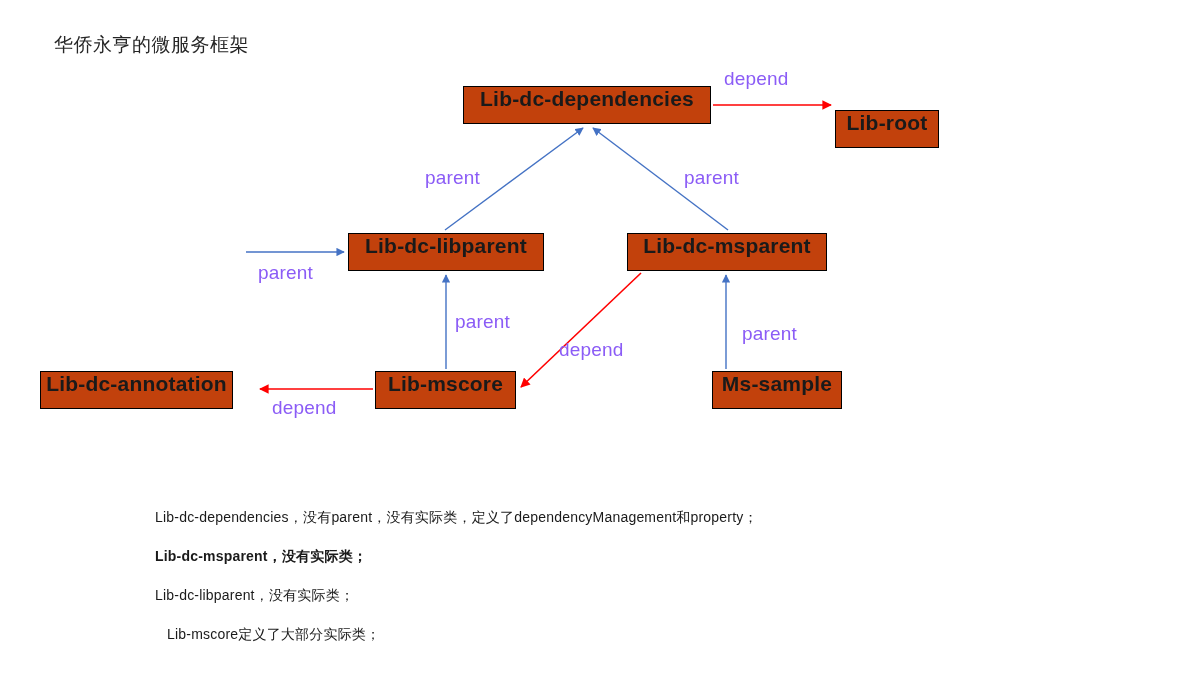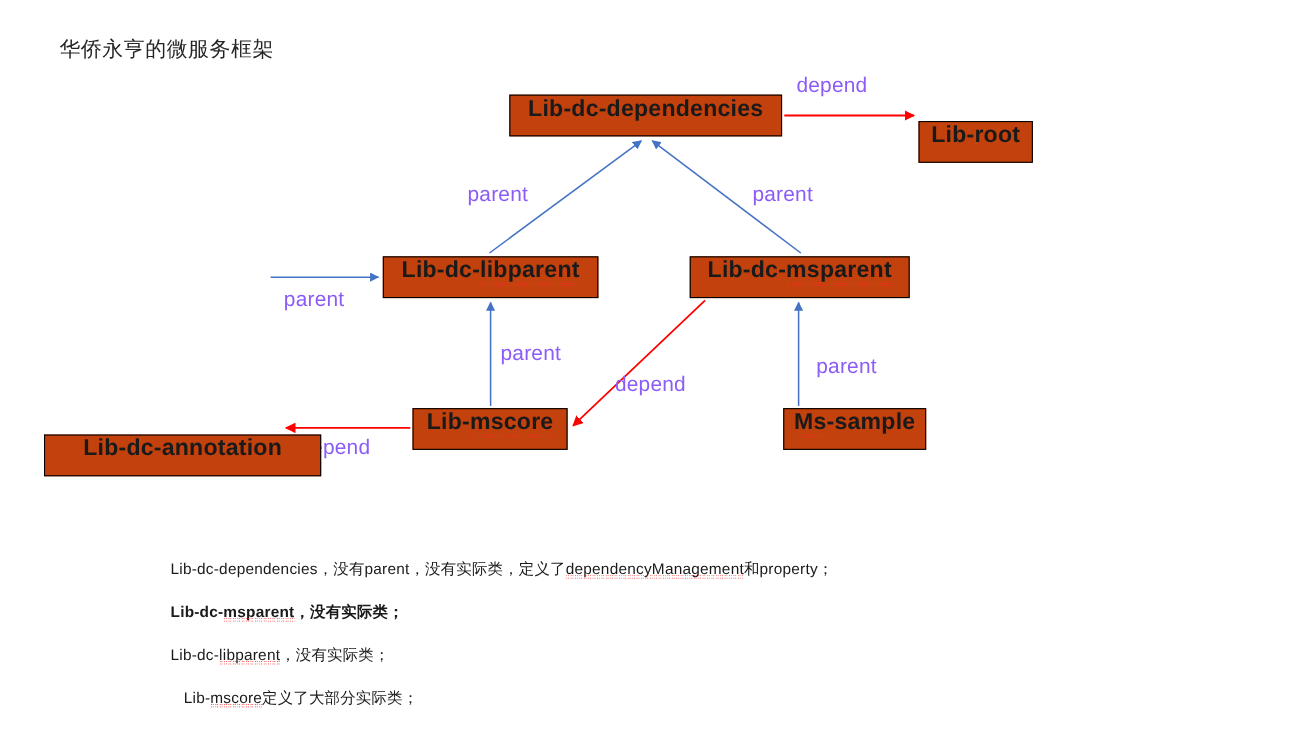--- a/index.html
+++ b/index.html
@@ -141,21 +141,21 @@
 
 
   <div class="node" style="left:348px; top:233px; width:196px; height:38px;">
     <span class="txt">Lib-dc-<span class="sq">libparent</span></span>
   </div>
 
   <div class="node" style="left:627px; top:233px; width:200px; height:38px;">
     <span class="txt">Lib-dc-<span class="sq">msparent</span></span>
   </div>
 
-  <div class="node" style="left:40px; top:371px; width:252px; height:38px;margin-top:24px;">
+  <div class="node" style="left:40px; top:371px; width:193px; height:38px;">
     <span class="txt">Lib-dc-annotation</span>
   </div>
 
   <div class="node" style="left:375px; top:371px; width:141px; height:38px;">
     <span class="txt">Lib-<span class="sq">mscore</span></span>
   </div>
 
   <div class="node" style="left:668px; top:371px; width:130px; height:38px;margin-left:44px;">
     <span class="txt"><span class="sq">Ms</span>-sample</span>
   </div>

